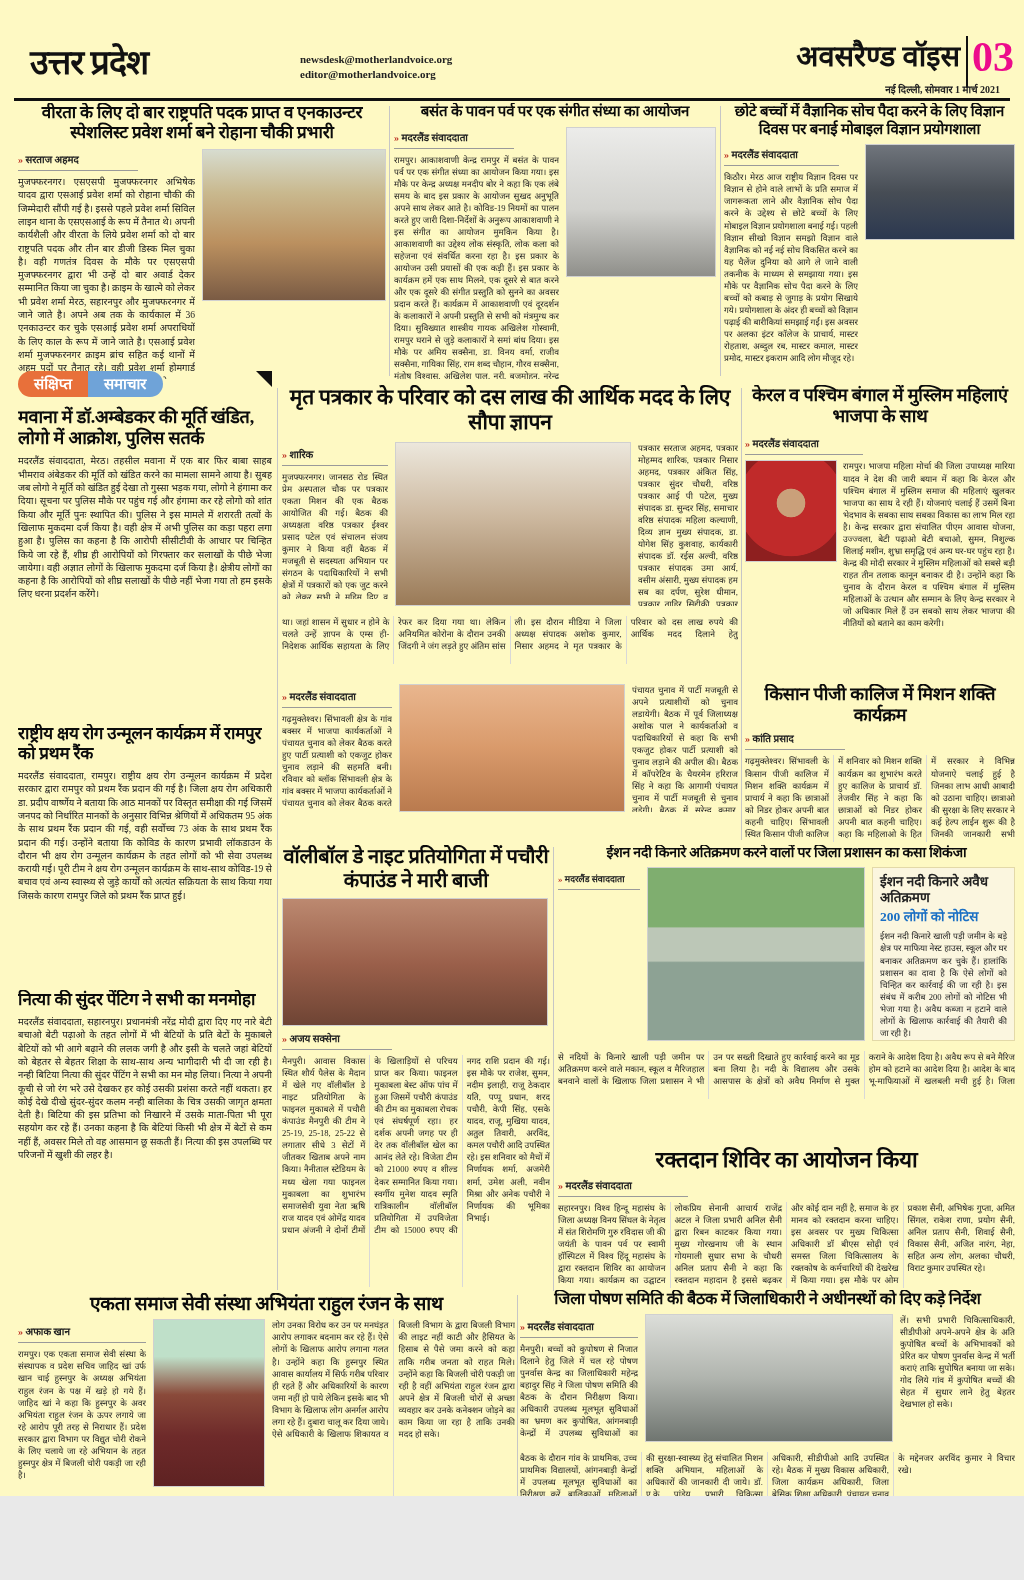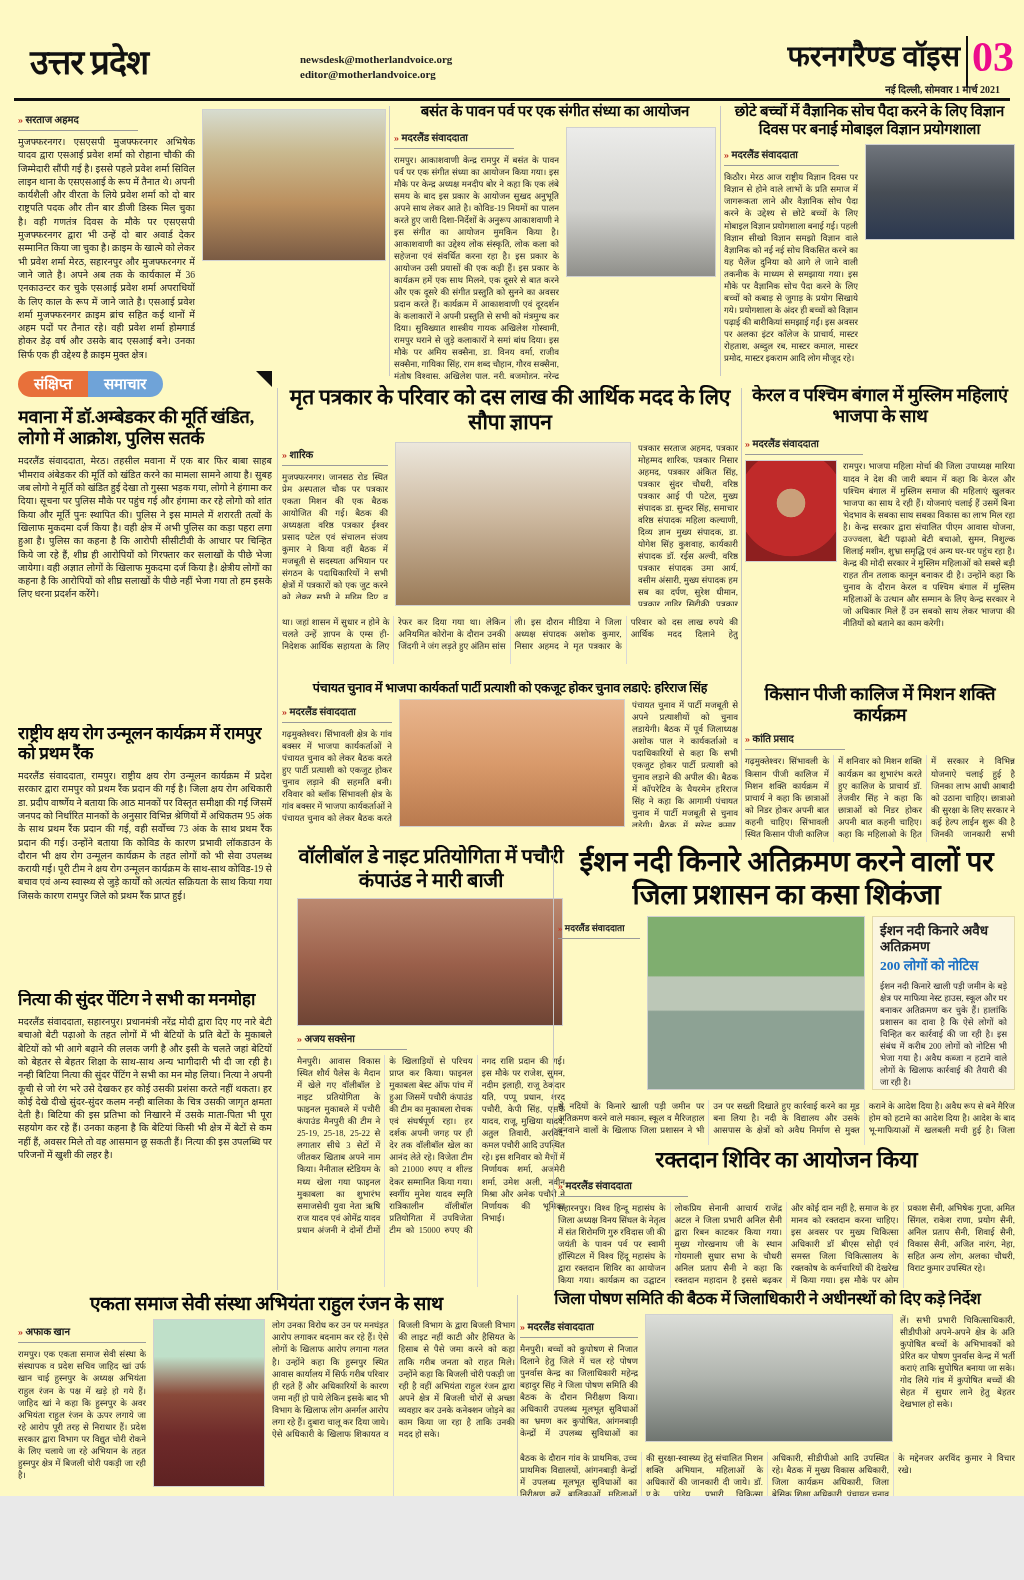--- a/index.html
+++ b/index.html
@@ -62,30 +62,31 @@
 <div id="page">
 
   <div class="masthead">
     <div class="section-title">उत्तर प्रदेश</div>
     <div class="emails">
       <div>newsdesk@motherlandvoice.org</div>
       <div>editor@motherlandvoice.org</div>
     </div>
     <div class="paper-block">
       <div class="paper-row">
-        <div class="paper-name">फरनगरैण्ड वॉइस</div>
+        <div class="paper-name">अवसरैण्ड वॉइस</div>
         <div class="paper-sep"></div>
         <div class="page-no">03</div>
       </div>
       <div class="dateline">नई दिल्ली, सोमवार 1 मार्च 2021</div>
     </div>
   </div>
   <div class="mast-rule"></div>
 
   <div class="article" style="left:18px;top:103px;width:368px;height:276px">
+    <div class="hl" style="font-size:17px">वीरता के लिए दो बार राष्ट्रपति पदक प्राप्त व एनकाउन्टर स्पेशलिस्ट प्रवेश शर्मा बने रोहाना चौकी प्रभारी</div>
     <div style="overflow:hidden;margin-top:4px;">
       <div class="photo p1" style="float:right;width:184px;height:152px;margin:2px 0 4px 7px"></div>
       <span class="byline" style="width:120px">सरताज अहमद</span>
       <div class="body">मुजफ्फरनगर। एसएसपी मुजफ्फरनगर अभिषेक यादव द्वारा एसआई प्रवेश शर्मा को रोहाना चौकी की जिम्मेदारी सौंपी गई है। इससे पहले प्रवेश शर्मा सिविल लाइन थाना के एसएसआई के रूप में तैनात थे। अपनी कार्यशैली और वीरता के लिये प्रवेश शर्मा को दो बार राष्ट्रपति पदक और तीन बार डीजी डिस्क मिल चुका है। वही गणतंत्र दिवस के मौके पर एसएसपी मुजफ्फरनगर द्वारा भी उन्हें दो बार अवार्ड देकर सम्मानित किया जा चुका है। क्राइम के खात्मे को लेकर भी प्रवेश शर्मा मेरठ, सहारनपुर और मुजफ्फरनगर में जाने जाते है। अपने अब तक के कार्यकाल में 36 एनकाउन्टर कर चुके एसआई प्रवेश शर्मा अपराधियों के लिए काल के रूप में जाने जाते है। एसआई प्रवेश शर्मा मुजफ्फरनगर क्राइम ब्रांच सहित कई थानों में अहम पदों पर तैनात रहे। वही प्रवेश शर्मा होमगार्ड होकर डेढ़ वर्ष और उसके बाद एसआई बने। उनका सिर्फ एक ही उद्देश्य है क्राइम मुक्त क्षेत्र।</div>
     </div>
   </div>
 
   <div class="article" style="left:394px;top:103px;width:322px;height:276px">
     <div class="hl" style="font-size:15px">बसंत के पावन पर्व पर एक संगीत संध्या का आयोजन</div>
     <div style="overflow:hidden;margin-top:4px;">
@@ -130,21 +131,20 @@
         <span class="byline">शारिक</span>
         <div class="body small" style="height:128px">मुजफ्फरनगर। जानसठ रोड स्थित प्रेम अस्पताल चौक पर पत्रकार एकता मिशन की एक बैठक आयोजित की गई। बैठक की अध्यक्षता वरिष्ठ पत्रकार ईश्वर प्रसाद पटेल एवं संचालन संजय कुमार ने किया वहीं बैठक में मजबूती से सदस्यता अभियान पर संगठन के पदाधिकारियों ने सभी क्षेत्रों में पत्रकारों को एक जुट करने को लेकर सभी ने मुहिम दिए व संगठन के विस्तार को लेकर सभी ने अपने विचार रखे। वहीं बैठक में संगठन के पदाधिकारियों ने अपने विचार रखे।</div>
       </div>
       <div class="photo p4" style="width:236px;height:164px;flex:0 0 auto;"></div>
       <div class="body small" style="flex:1;height:164px">पत्रकार सरताज अहमद, पत्रकार मोहम्मद शारिक, पत्रकार निसार अहमद, पत्रकार अंकित सिंह, पत्रकार सुंदर चौधरी, वरिष्ठ पत्रकार आई पी पटेल, मुख्य संपादक डा. सुन्दर सिंह, समाचार वरिष्ठ संपादक महिला कल्याणी, दिव्य ज्ञान मुख्य संपादक, डा. योगेश सिंह कुशवाह, कार्यकारी संपादक डॉ. रईस अल्वी, वरिष्ठ पत्रकार संपादक उमा आर्य, वसीम अंसारी, मुख्य संपादक हम सब का दर्पण, सुरेश धीमान, पत्रकार ताहिर सिद्दीकी, पत्रकार अशोक कुमार, पत्रकार डॉ. बब्लू अली, सहित अनेकों पत्रकार गण मौजूद रहे।</div>
     </div>
     <div class="body small cols4" style="margin-top:6px;height:48px">था। जहां शासन में सुधार न होने के चलते उन्हें ज्ञापन के एम्स ही-निदेशक आर्थिक सहायता के लिए रेफर कर दिया गया था। लेकिन अनियमित कोरोना के दौरान उनकी जिंदगी ने जंग लड़ते हुए अंतिम सांस ली। इस दौरान मीडिया ने जिला अध्यक्ष संपादक अशोक कुमार, निसार अहमद ने मृत पत्रकार के परिवार को दस लाख रुपये की आर्थिक मदद दिलाने हेतु जिलाधिकारी के माध्यम से मुख्यमंत्री को संबोधित ज्ञापन सौंपा।</div>
   </div>
 
   <div class="article" style="left:282px;top:681px;width:456px;height:160px">
-    <div class="hl" style="font-size:12.5px">पंचायत चुनाव में भाजपा कार्यकर्ता पार्टी प्रत्याशी को एकजूट होकर चुनाव लडाऐ: हरिराज सिंह</div>
     <div class="row" style="margin-top:3px;height:132px;">
       <div style="width:110px;flex:0 0 auto;">
         <span class="byline">मदरलैंड संवाददाता</span>
         <div class="body small" style="height:96px">गढ़मुक्तेश्वर। सिंभावली क्षेत्र के गांव बक्सर में भाजपा कार्यकर्ताओं ने पंचायत चुनाव को लेकर बैठक करते हुए पार्टी प्रत्याशी को एकजुट होकर चुनाव लड़ाने की सहमति बनी। रविवार को ब्लॉक सिंभावली क्षेत्र के गांव बक्सर में भाजपा कार्यकर्ताओं ने पंचायत चुनाव को लेकर बैठक करते हुए पार्टी प्रत्याशी को एकजुट होकर चुनाव लड़ाने की सहमति बनी।</div>
       </div>
       <div class="photo p6" style="width:226px;height:128px;flex:0 0 auto;"></div>
       <div class="body small" style="flex:1;height:128px">पंचायत चुनाव में पार्टी मजबूती से अपने प्रत्याशीयों को चुनाव लडायेगी। बैठक में पूर्व जिलाध्यक्ष अशोक पाल ने कार्यकर्ताओ व पदाधिकारियों से कहा कि सभी एकजुट होकर पार्टी प्रत्याशी को चुनाव लड़ाने की अपील की। बैठक में कॉपरेटिव के चैयरमेन हरिराज सिंह ने कहा कि आगामी पंचायत चुनाव में पार्टी मजबूती से चुनाव लड़ेगी। बैठक में सुरेन्द्र कुमार, जितेन्द्र महावर, प्रमोद, रूप सिंह, राजेश शर्मा, खालिद, संजीव ठाकुर आदि मौजूद रहे।</div>
     </div>
   </div>
 
@@ -156,29 +156,29 @@
       <div class="body small">रामपुर। भाजपा महिला मोर्चा की जिला उपाध्यक्ष मारिया यादव ने देश की जारी बयान में कहा कि केरल और पश्चिम बंगाल में मुस्लिम समाज की महिलाएं खुलकर भाजपा का साथ दे रही हैं। योजनाएं चलाई हैं उसमें बिना भेदभाव के सबका साथ सबका विकास का लाभ मिल रहा है। केन्द्र सरकार द्वारा संचालित पीएम आवास योजना, उज्ज्वला, बेटी पढ़ाओ बेटी बचाओ, सुमन, निशुल्क शिलाई मशीन, शुभ्रा समृद्धि एवं अन्य घर-घर पहुंच रहा है। केन्द्र की मोदी सरकार ने मुस्लिम महिलाओं को सबसे बड़ी राहत तीन तलाक कानून बनाकर दी है। उन्होंने कहा कि चुनाव के दौरान केरल व पश्चिम बंगाल में मुस्लिम महिलाओं के उत्थान और सम्मान के लिए केन्द्र सरकार ने जो अधिकार मिले हैं उन सबको साथ लेकर भाजपा की नीतियों को बताने का काम करेगी।</div>
     </div>
   </div>
 
   <div class="article" style="left:745px;top:684px;width:270px;height:158px">
     <div class="hl" style="font-size:18px">किसान पीजी कालिज में मिशन शक्ति कार्यक्रम</div>
     <span class="byline" style="width:100px">कांति प्रसाद</span>
     <div class="body small cols3" style="height:92px">गढ़मुक्तेश्वर। सिंभावली के किसान पीजी कालिज में मिशन शक्ति कार्यक्रम में प्राचार्य ने कहा कि छात्राओं को निडर होकर अपनी बात कहनी चाहिए। सिंभावली स्थित किसान पीजी कालिज में शनिवार को मिशन शक्ति कार्यक्रम का शुभारंभ करते हुए कालिज के प्राचार्य डॉ. तेजवीर सिंह ने कहा कि छात्राओं को निडर होकर अपनी बात कहनी चाहिए। कहा कि महिलाओ के हित में सरकार ने विभिन्न योजनाऐ चलाई हुई है जिनका लाभ आधी आबादी को उठाना चाहिए। छात्राओ की सुरक्षा के लिए सरकार ने कई हेल्प लाईन शुरू की है जिनकी जानकारी सभी छात्राओं और महिलाओं को होनी चाहिए। कार्यक्रम में डॉ. पाक व डॉ. सुमित्र मिशन ने मिशन शक्ति के विषय में जानकारियां दी। डॉ. वेद प्रकाश, डॉ. अजय पाल, डॉ. शिवकुमार, डॉ. जोगि सिंह आदि ने भाग लेते हुए अपने-अपने विचार व्यक्त किये।</div>
   </div>
 
-  <div class="article" style="left:297px;top:845px;width:268px;height:448px">
+  <div class="article" style="left:282px;top:845px;width:268px;height:448px">
     <div class="hl" style="font-size:20px">वॉलीबॉल डे नाइट प्रतियोगिता में पचौरी कंपाउंड ने मारी बाजी</div>
     <div class="photo p7" style="width:266px;height:128px;margin-top:6px"></div>
     <span class="byline" style="width:110px">अजय सक्सेना</span>
     <div class="body small cols3" style="height:232px">मैनपुरी। आवास विकास स्थित शौर्य पैलेस के मैदान में खेले गए वॉलीबॉल डे नाइट प्रतियोगिता के फाइनल मुकाबले में पचौरी कंपाउंड मैनपुरी की टीम ने 25-19, 25-18, 25-22 से लगातार सीधे 3 सेटों में जीतकर खिताब अपने नाम किया। नैनीताल स्टेडियम के मध्य खेला गया फाइनल मुकाबला का शुभारंभ समाजसेवी युवा नेता ऋषि राज यादव एवं ओमेंद्र यादव प्रधान अंजनी ने दोनों टीमों के खिलाड़ियों से परिचय प्राप्त कर किया। फाइनल मुकाबला बेस्ट ऑफ पांच में हुआ जिसमें पचौरी कंपाउंड की टीम का मुकाबला रोचक एवं संघर्षपूर्ण रहा। हर दर्शक अपनी जगह पर ही देर तक वॉलीबॉल खेल का आनंद लेते रहे। विजेता टीम को 21000 रुपए व शील्ड देकर सम्मानित किया गया। स्वर्गीय मुनेश यादव स्मृति रात्रिकालीन वॉलीबॉल प्रतियोगिता में उपविजेता टीम को 15000 रुपए की नगद राशि प्रदान की गई। इस मौके पर राजेश, सुमन, नदीम इलाही, राजू ठेकदार यति, पप्पू प्रधान, शरद पचौरी, केपी सिंह, एसके यादव, राजू, मुखिया यादव, अतुल तिवारी, अरविंद, कमल पचौरी आदि उपस्थित रहे। इस शनिवार को मैचों में निर्णायक शर्मा, अजमेरी शर्मा, उमेश अली, नवीन मिश्रा और अनेक पचौरी ने निर्णायक की भूमिका निभाई।</div>
   </div>
 
   <div class="article" style="left:558px;top:845px;width:457px;height:300px">
-    <div class="hl" style="font-size:28px">ईशन नदी किनारे अतिक्रमण करने वालों पर जिला प्रशासन का कसा शिकंजा</div>
+    <div class="hl" style="font-size:14px">ईशन नदी किनारे अतिक्रमण करने वालों पर जिला प्रशासन का कसा शिकंजा</div>
     <div class="row" style="margin-top:5px;height:178px;">
       <div style="width:82px;flex:0 0 auto;">
         <span class="byline" style="font-size:9px">मदरलैंड संवाददाता</span>
       </div>
       <div class="photo p8" style="width:218px;height:174px;flex:0 0 auto;"></div>
       <div class="infobox" style="flex:1;height:174px;overflow:hidden">
         <div class="t1">ईशन नदी किनारे अवैध अतिक्रमण</div>
         <div class="t2">200 लोगों को नोटिस</div>
         <div class="body small">ईशन नदी किनारे खाली पड़ी जमीन के बड़े क्षेत्र पर माफिया नेस्ट हाउस, स्कूल और घर बनाकर अतिक्रमण कर चुके हैं। हालांकि प्रशासन का दावा है कि ऐसे लोगों को चिन्हित कर कार्रवाई की जा रही है। इस संबंध में करीब 200 लोगों को नोटिस भी भेजा गया है। अवैध कब्जा न हटाने वाले लोगों के खिलाफ कार्रवाई की तैयारी की जा रही है।</div>
       </div>

